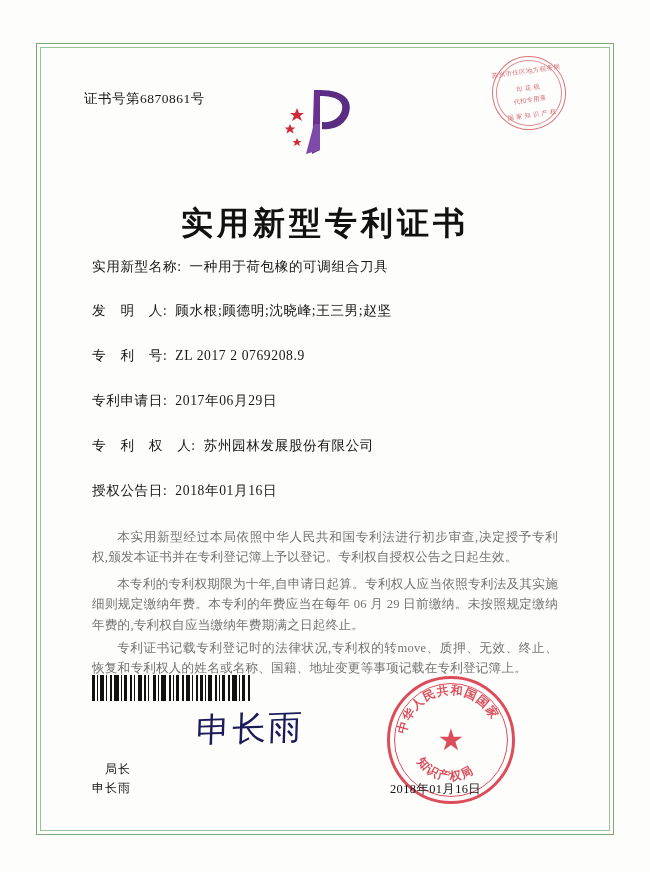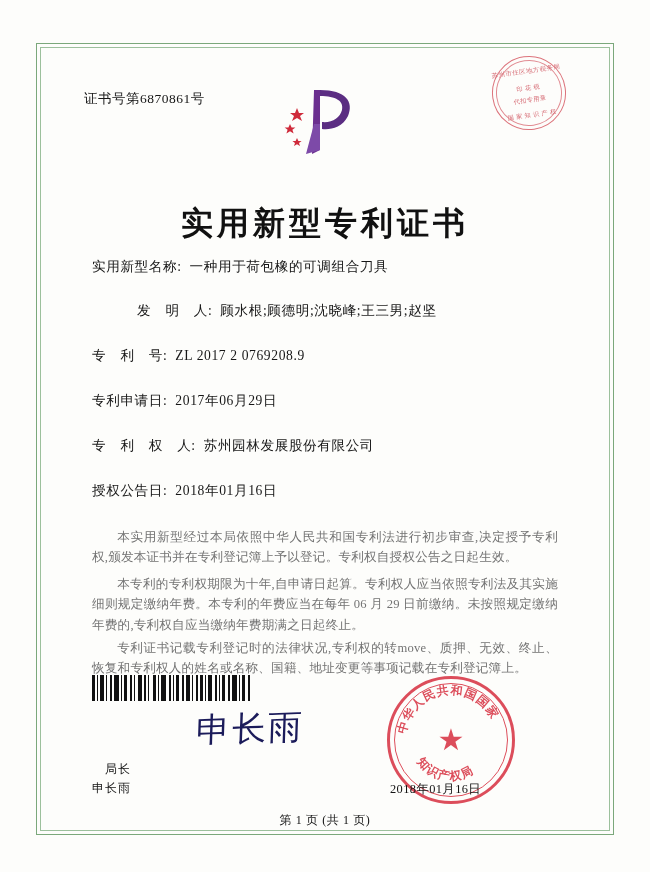--- a/index.html
+++ b/index.html
@@ -115,21 +115,21 @@
     white-space: nowrap;
     letter-spacing: 0.6px;
   }
   .field .lbl {
     display: inline-block;
   }
   .field .val {
     display: inline-block;
   }
   .f-name   { top: 258px; }
-  .f-invent { top: 302px; margin-left: 45px; }
+  .f-invent { top: 302px; }
   .f-patno  { top: 347px; }
   .f-appdate{ top: 392px; }
   .f-owner  { top: 437px; }
   .f-grant  { top: 482px; }
 
   .sp1 { display:inline-block; width: 8px; }
 
   
   .body-text {
     position: absolute;
@@ -392,14 +392,13 @@
       <text font-size="12.5" letter-spacing="1.2">
         <textPath href="#arcpath" startOffset="4%">中华人民共和国国家</textPath>
       </text>
       <text font-size="12.5" letter-spacing="1.2">
         <textPath href="#arcpath2" startOffset="18%">知识产权局</textPath>
       </text>
     </svg>
   </div>
   <div class="seal-date">2018年01月16日</div>
 
-  <div class="footer">第 1 页 (共 1 页)</div>
 </div>
 
 </body></html>

